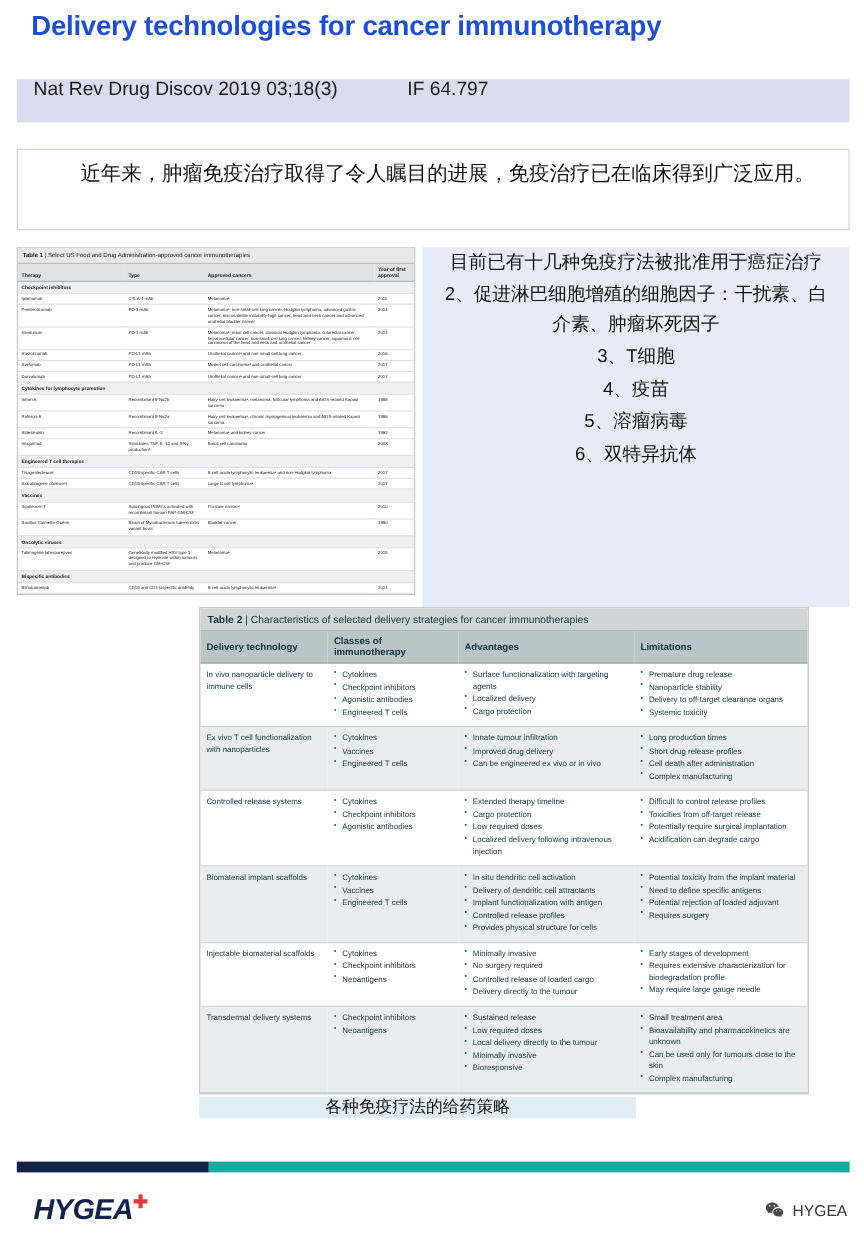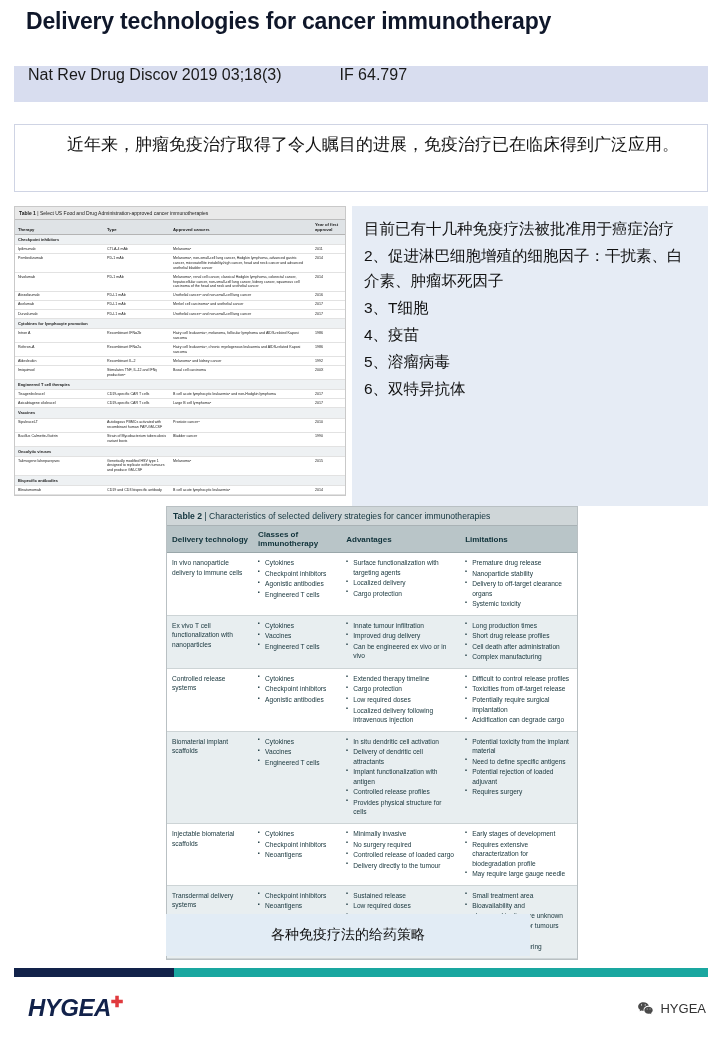--- a/index.html
+++ b/index.html
@@ -14,21 +14,21 @@
     width: 720px; height: 1040px;
     overflow: hidden;
     background: #ffffff;
   }
   .title {
     position: absolute;
     left: 26px; top: 8px;
     width: 670px;
     font-size: 23px;
     font-weight: bold;
-    color: #0f172a;
+    color: #1d4ed8;
     letter-spacing: -0.2px;
   }
   .citation-bar {
     position: absolute;
     left: 14px; top: 66px;
     width: 694px; height: 36px;
     background: #d8ddef;
     display: flex;
   }
   .citation-text {
@@ -105,34 +105,35 @@
   .t1 col.c2 { width: 20%; }
   .t1 col.c3 { width: 43%; }
   .t1 col.c4 { width: 10%; }
 
   
   .right-box {
     position: absolute;
     left: 352px; top: 206px;
     width: 356px; height: 300px;
     background: #e6ecf5;
-    padding: 10px 12px;
+    padding: 0 12px;
+    text-align: center;
   }
   .right-box p {
     margin: 0 0 2px 0;
     font-size: 15.5px;
     line-height: 25px;
     color: #111111;
   }
 
   
   .t2-wrap {
     position: absolute;
     left: 166px; top: 506px;
-    width: 412px;
+    width: 508px;
     background: #ffffff;
     border: 1px solid #b9c0c3;
     overflow: hidden;
   }
   .t2-cap {
     background: #cfd6d8;
     padding: 4px 6px;
     font-size: 8.6px;
     color: #12343d;
     border-bottom: 1px solid #a9b2b5;
@@ -172,21 +173,21 @@
     content: "▪";
     position: absolute; left: 0; top: -0.5px;
     font-size: 5.5px; color: #16343b;
   }
   .plain { white-space: pre-line; }
 
   
   .t2-footer {
     position: absolute;
     left: 166px; top: 914px;
-    width: 364px; height: 42px;
+    width: 364px; height: 18px;
     background: #e2ecf5;
     display: flex;
     align-items: center;
     justify-content: center;
     font-size: 14px;
     color: #111111;
   }
 
   
   .bar-dark {

